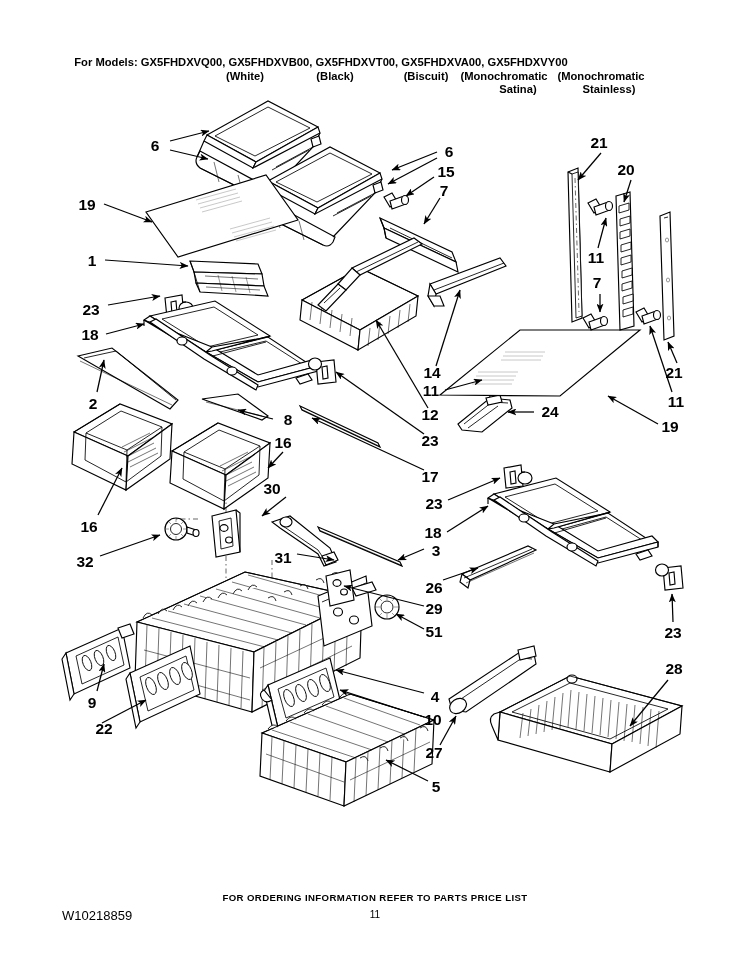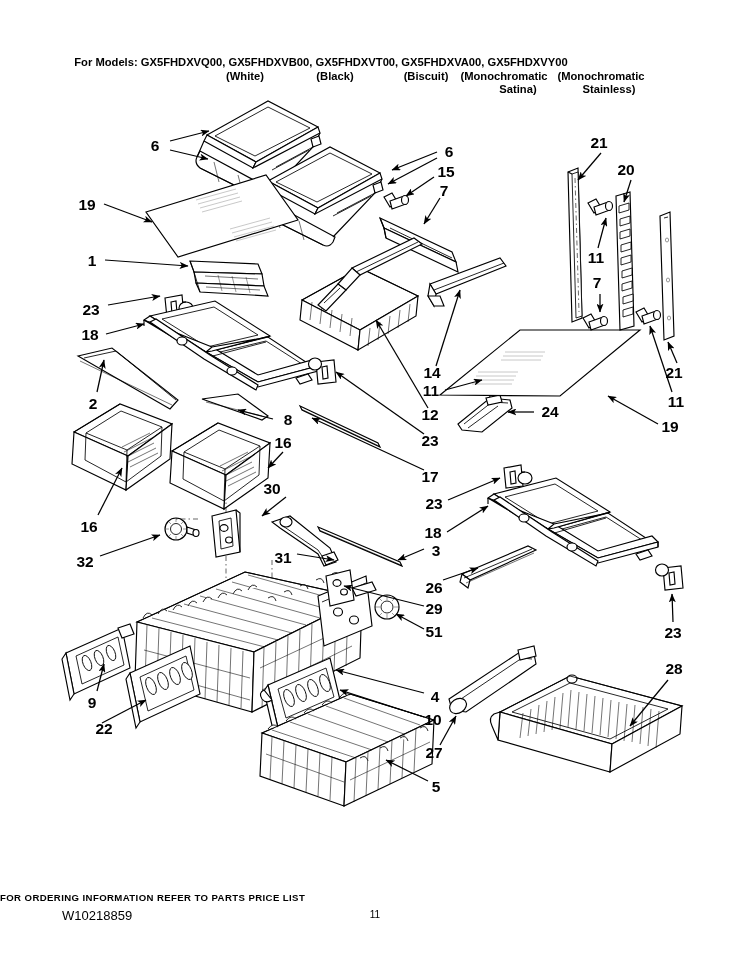--- a/index.html
+++ b/index.html
@@ -9,21 +9,21 @@
 
   .title{position:absolute;left:0;top:30px;width:750px;text-align:center;
          font-size:21px;font-weight:bold;letter-spacing:.5px;}
   .models{position:absolute;left:0;top:56px;width:642px;text-align:center;
           font-size:11.2px;font-weight:bold;}
   .colorrow{position:absolute;left:0;width:750px;font-size:11.2px;font-weight:bold;}
   .colorrow span{position:absolute;text-align:center;transform:translateX(-50%);margin-left:8px;}
   .r1{top:70px;}
   .r2{top:83px;}
 
-  .foot-note{position:absolute;left:0;top:892px;width:750px;
+  .foot-note{position:absolute;left:0;top:892px;width:750px;text-align:center;
              font-size:9.6px;font-weight:bold;letter-spacing:.4px;}
   .foot-page{position:absolute;left:0;top:909px;width:750px;text-align:center;font-size:10px;}
   .foot-code{position:absolute;left:62px;top:908px;font-size:13px;}
 
   .lbl{position:absolute;font-size:15.5px;font-weight:bold;
        transform:translate(-50%,-50%);white-space:nowrap;line-height:1;}
 
   svg.art{position:absolute;left:0;top:0;width:750px;height:971px;
           pointer-events:none;}
   .ln{stroke:#000;stroke-width:1.15;fill:none;}

